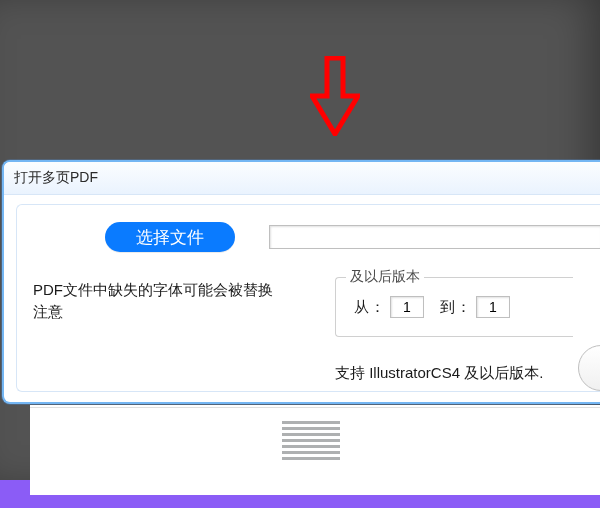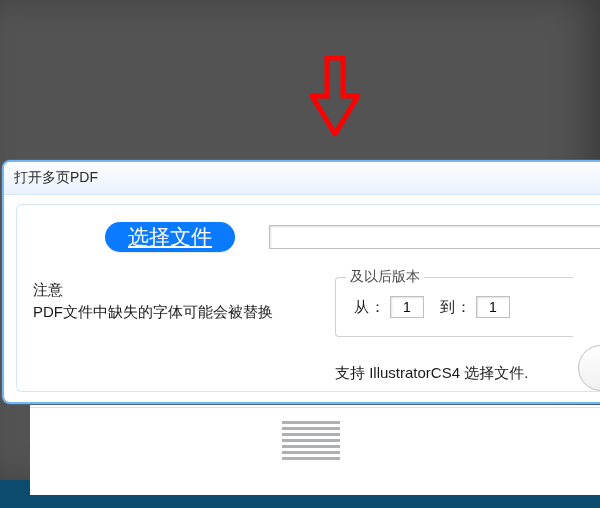--- a/index.html
+++ b/index.html
@@ -8,21 +8,21 @@
     width: 600px;
     height: 508px;
     overflow: hidden;
     font-family: "Microsoft YaHei", "SimSun", Arial, sans-serif;
     background: #ffffff;
   }
   .stage {
     position: relative;
     width: 600px;
     height: 508px;
-    background: #0c4a6e;
+    background: #8b5cf6;
   }
   .dark-bg {
     position: absolute;
     left: 0;
     top: 0;
     width: 600px;
     height: 480px;
     background: #535353;
     box-shadow: inset -18px 0 40px -10px rgba(0,0,0,0.35);
   }
@@ -104,27 +104,26 @@
     height: 40px;
   }
   .btn-choose {
     display: inline-flex;
     align-items: center;
     justify-content: center;
     width: 130px;
     height: 30px;
     background: #0a7bff;
     color: #ffffff;
-    font-size: 21px;
+    font-size: 17px;
     border-radius: 15px;
     margin-left: 72px;
     box-shadow: 0 1px 0 rgba(0,0,0,0.08);
     cursor: pointer;
     user-select: none;
-    text-decoration: underline;
   }
   .path-input {
     margin-left: 34px;
     flex: 1;
     height: 24px;
     border: 1px solid #bfbfbf;
     border-right: none;
     background: #ffffff;
     box-shadow: inset 1px 1px 2px rgba(0,0,0,0.12);
     font-size: 14px;
@@ -233,34 +232,34 @@
     </div>
 
     <div class="content">
 
       <div class="row-top">
         <div class="btn-choose">选择文件</div>
         <input class="path-input" type="text" value="" style="">
       </div>
 
       <div class="note-block">
+        <div>PDF文件中缺失的字体可能会被替换</div>
         <div>注意</div>
-        <div>PDF文件中缺失的字体可能会被替换</div>
       </div>
 
       <div class="page-range">
         <span class="page-range-legend">及以后版本</span>
         <div class="range-inner">
           <span class="lbl">从：</span>
           <input type="text" value="1" style="">
           <span class="lbl lbl2">到：</span>
           <input type="text" value="1" style="">
         </div>
       </div>
 
       <div class="circle-btn"></div>
 
-      <div class="support-text">支持 IllustratorCS4 选择文件.</div>
+      <div class="support-text">支持 IllustratorCS4 及以后版本.</div>
 
     </div>
   </div>
 
 </div>
 
 </body></html>

